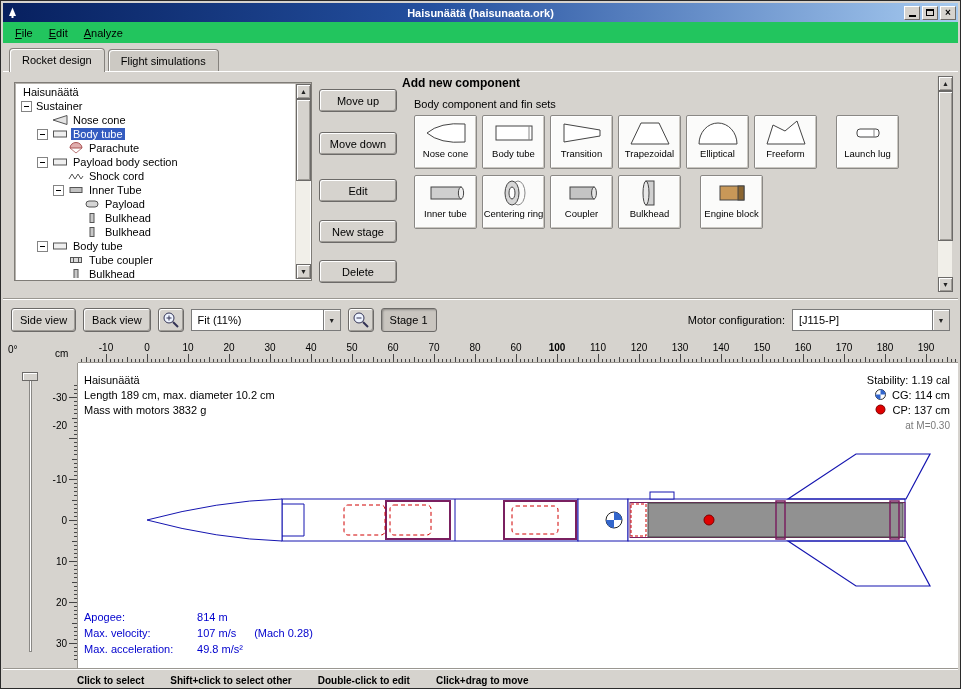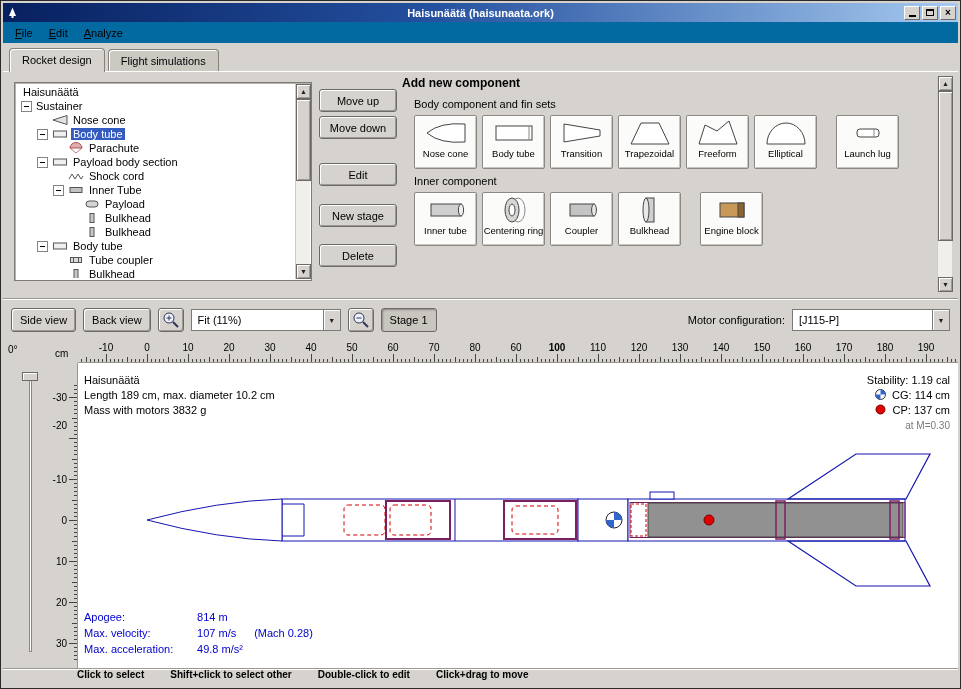--- a/index.html
+++ b/index.html
@@ -11,21 +11,21 @@
   
   .titlebar { height:19px; flex:0 0 19px; background:linear-gradient(90deg,#07205f 0%,#24509f 45%,#a6caf0 100%); display:flex; align-items:center; padding:0 2px; position:relative; }
   .title-text { position:absolute; left:50%; transform:translateX(-50%); color:#fff; font-weight:bold; font-size:11px; white-space:nowrap; }
   .title-icon { width:15px; height:15px; display:flex; align-items:center; justify-content:center; }
   .win-buttons { margin-left:auto; display:flex; gap:2px; }
   .winbtn { width:16px; height:14px; background:#d6d3ce; border:1px solid; border-color:#fff #6e6b66 #6e6b66 #fff; display:flex; align-items:center; justify-content:center; font-size:10px; font-weight:bold; line-height:1; cursor:default; }
   .glyph-min { width:7px; height:2px; background:#000; margin-top:7px; }
   .glyph-max { width:8px; height:7px; border:1px solid #000; border-top-width:2px; }
 
   
-  .menubar { height:21px; flex:0 0 21px; display:flex; align-items:center; padding-left:4px; background:#0369a1; }
+  .menubar { height:21px; flex:0 0 21px; display:flex; align-items:center; padding-left:4px; background:#22c55e; }
   .menu-item { display:inline-block; padding:3px 8px; font-size:11px; }
   .menu-item::first-letter { text-decoration:underline; }
 
   
   .tab-strip { height:28px; flex:0 0 28px; display:flex; align-items:flex-end; padding-left:6px; position:relative; z-index:2; }
   .tab { padding:5px 12px 4px; font-size:11px; background:#ccc9c3; border:1px solid #85827d; border-bottom:none; border-radius:4px 4px 0 0; margin-right:3px; box-shadow:inset 1px 1px 0 #fff; }
   .tab.active { background:#d6d3ce; padding-bottom:6px; margin-bottom:-1px; }
 
   
   .design-pane { flex:0 0 228px; position:relative; border-top:1px solid #fff; border-bottom:1px solid #9a9791; box-shadow:0 1px 0 #fff; }
@@ -41,21 +41,21 @@
   .trow.selected .tlabel { background:#345cc0; color:#fff; }
 
   .tree-scroll { position:absolute; right:1px; top:1px; bottom:1px; width:15px; }
   .vscrollbar { background:#f1efe9; border-left:1px solid #cfccc6; }
   .sb-btn { position:absolute; left:0; width:15px; height:15px; background:#d6d3ce; border:1px solid #6c6a68; box-shadow:inset 1px 1px 0 #fff, inset -1px -1px 0 #9d9a95; font-size:7px; color:#222; display:flex; align-items:center; justify-content:center; }
   .sb-thumb { position:absolute; left:0; width:15px; background:#d6d3ce; border:1px solid #6c6a68; box-shadow:inset 1px 1px 0 #fff, inset -1px -1px 0 #9d9a95; }
 
   .action-col { position:absolute; left:316px; top:17px; width:78px; display:flex; flex-direction:column; }
   .btn { background:#d6d3ce; border:1px solid #6c6a68; border-radius:3px; box-shadow:inset 1px 1px 0 #fff, inset -1px -1px 0 #9d9a95; font-size:11px; padding:4px 8px; font-family:"Liberation Sans",sans-serif; cursor:default; white-space:nowrap; }
   .action-col .btn { width:78px; height:23px; padding:0; }
-  .gap10{margin-top:4px} .gap24{margin-top:24px} .gap18{margin-top:18px} .gap17{margin-top:17px}
+  .gap10{margin-top:20px} .gap24{margin-top:24px} .gap18{margin-top:18px} .gap17{margin-top:17px}
 
   .add-panel { position:absolute; left:397px; top:2px; right:6px; bottom:4px; }
   .add-title { font-weight:bold; font-size:12px; margin:2px 0 8px 2px; }
   .group-label { font-size:11px; margin:2px 0 5px 14px; }
   .comp-row { display:flex; gap:5px; margin-left:14px; margin-bottom:6px; }
   .comp-btn { width:63px; height:54px; background:#fbfbfa; border:1px solid #8a8885; border-radius:2px; box-shadow:inset 1px 1px 0 #fff, inset -1px -1px 0 #c9c6c0; display:flex; flex-direction:column; align-items:center; padding-top:2px; cursor:default; }
   .comp-label { font-size:9.5px; line-height:10px; text-align:center; margin-top:1px; }
   .lug-gap { margin-left:14px; }
   .add-scroll { position:absolute; right:0; top:2px; bottom:2px; width:15px; }
 
@@ -91,21 +91,21 @@
 
   .canvas { position:absolute; left:75px; top:22px; right:0; bottom:0; background:#fff; overflow:hidden; }
   .info { position:absolute; left:6px; top:10px; font-size:11px; line-height:15px; }
   .stab { position:absolute; right:8px; top:10px; text-align:right; font-size:11px; line-height:15px; }
   .stab .mk { vertical-align:-1px; margin-right:3px; }
   .mach-note { color:#7a7a7a; font-size:10px; }
   .results { position:absolute; left:6px; top:246px; color:#0000cd; font-size:11px; line-height:16px; }
   .rlabel { display:inline-block; width:110px; }
   .rvalue { display:inline-block; min-width:54px; }
 
-  .statusbar { flex:0 0 18px; border-top:1px solid #9a9791; box-shadow:inset 0 1px 0 #fff; display:flex; align-items:flex-start; padding-left:74px; gap:26px; font-size:10px; font-weight:bold; }
+  .statusbar { flex:0 0 18px; border-top:1px solid #9a9791; box-shadow:inset 0 1px 0 #fff; display:flex; align-items:flex-end; padding-left:74px; gap:26px; font-size:10px; font-weight:bold; }
 </style>
 </head>
 <body>
 
 <div class="window">
 
   <div class="titlebar">
     <span class="title-icon">
       <svg width="13" height="13" viewBox="0 0 13 13">
           <polygon points="3,10 6.5,1.5 10,10" fill="#fff"></polygon>
@@ -294,39 +294,38 @@
           <span class="comp-label">Transition</span>
         </button>
         <button class="comp-btn">
           <svg width="44" height="30" viewBox="0 0 44 30">
               <path d="M3,26 L13,5 L31,5 L41,26 Z" fill="#fff" stroke="#444"></path>
             </svg>
           <span class="comp-label">Trapezoidal</span>
         </button>
         <button class="comp-btn">
           <svg width="44" height="30" viewBox="0 0 44 30">
+              <path d="M3,26 A19,21 0 0 1 41,26 Z" fill="#fff" stroke="#444"></path>
+            </svg>
+          <span class="comp-label">Elliptical</span>
+        </button>
+        <button class="comp-btn">
+          <svg width="44" height="30" viewBox="0 0 44 30">
               <path d="M3,26 L9,7 L21,13 L33,3 L41,26 Z" fill="#fff" stroke="#444"></path>
             </svg>
           <span class="comp-label">Freeform</span>
-        </button>
-        <button class="comp-btn">
-          <svg width="44" height="30" viewBox="0 0 44 30">
-              <path d="M3,26 A19,21 0 0 1 41,26 Z" fill="#fff" stroke="#444"></path>
-            </svg>
-          <span class="comp-label">Elliptical</span>
         </button>
         <button class="comp-btn lug-gap">
           <svg width="44" height="30" viewBox="0 0 44 30">
               <rect x="11" y="11" width="22" height="8" rx="3" fill="#fff" stroke="#444"></rect>
               <line x1="28" y1="11" x2="28" y2="19" stroke="#888"></line>
             </svg>
           <span class="comp-label">Launch lug</span>
         </button>
       </div>
-      <div class="group-label">Inner component</div>
       <div class="comp-row">
         <button class="comp-btn">
           <svg width="44" height="30" viewBox="0 0 44 30">
               <rect x="7" y="9" width="30" height="12" fill="#cfcfcf" stroke="#444"></rect>
               <ellipse cx="37" cy="15" rx="2.6" ry="6" fill="#efefef" stroke="#444"></ellipse>
             </svg>
           <span class="comp-label">Inner tube</span>
         </button>
         <button class="comp-btn">
           <svg width="44" height="30" viewBox="0 0 44 30">

